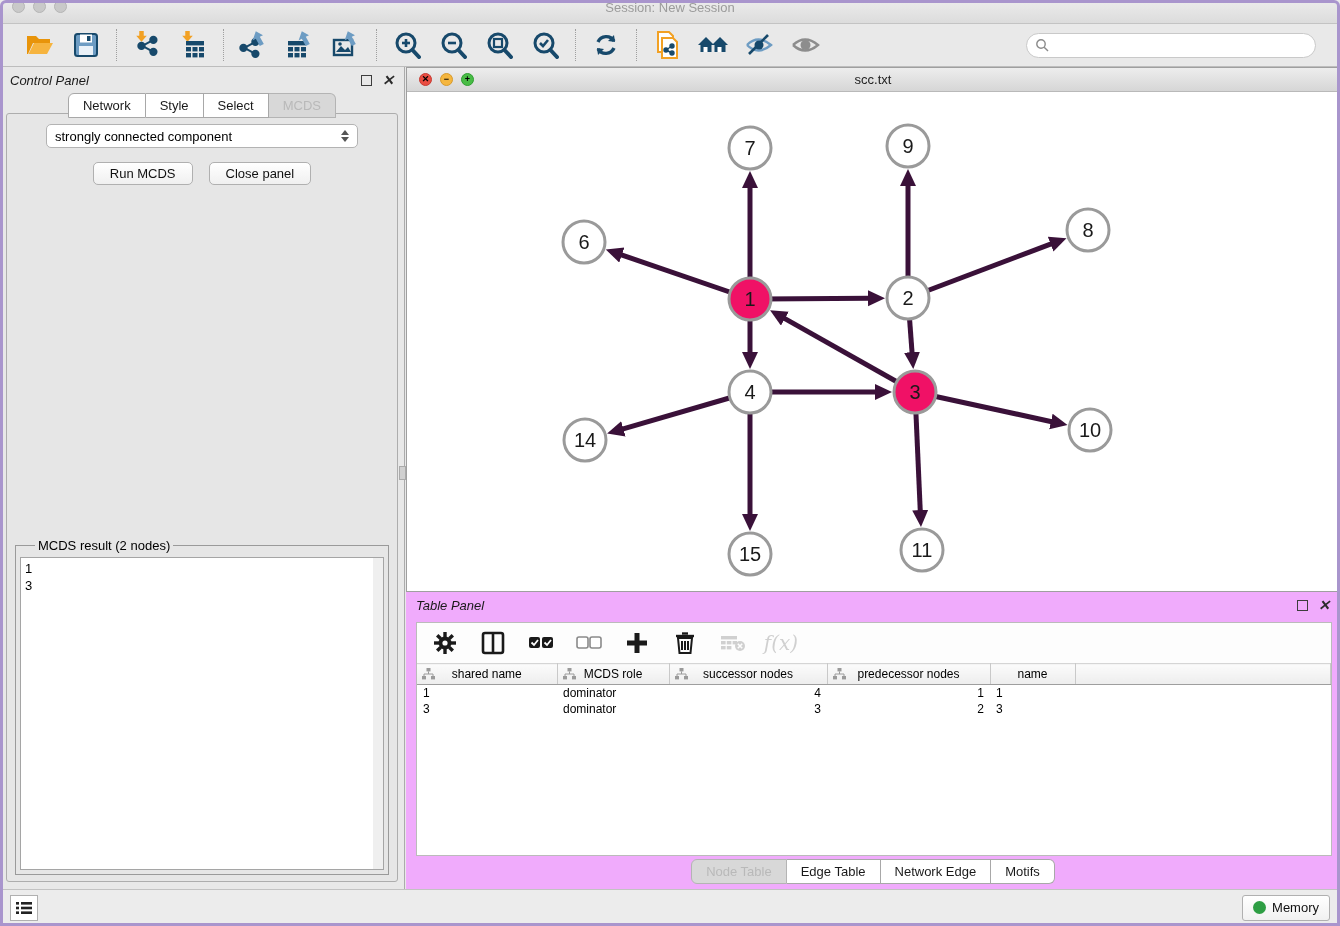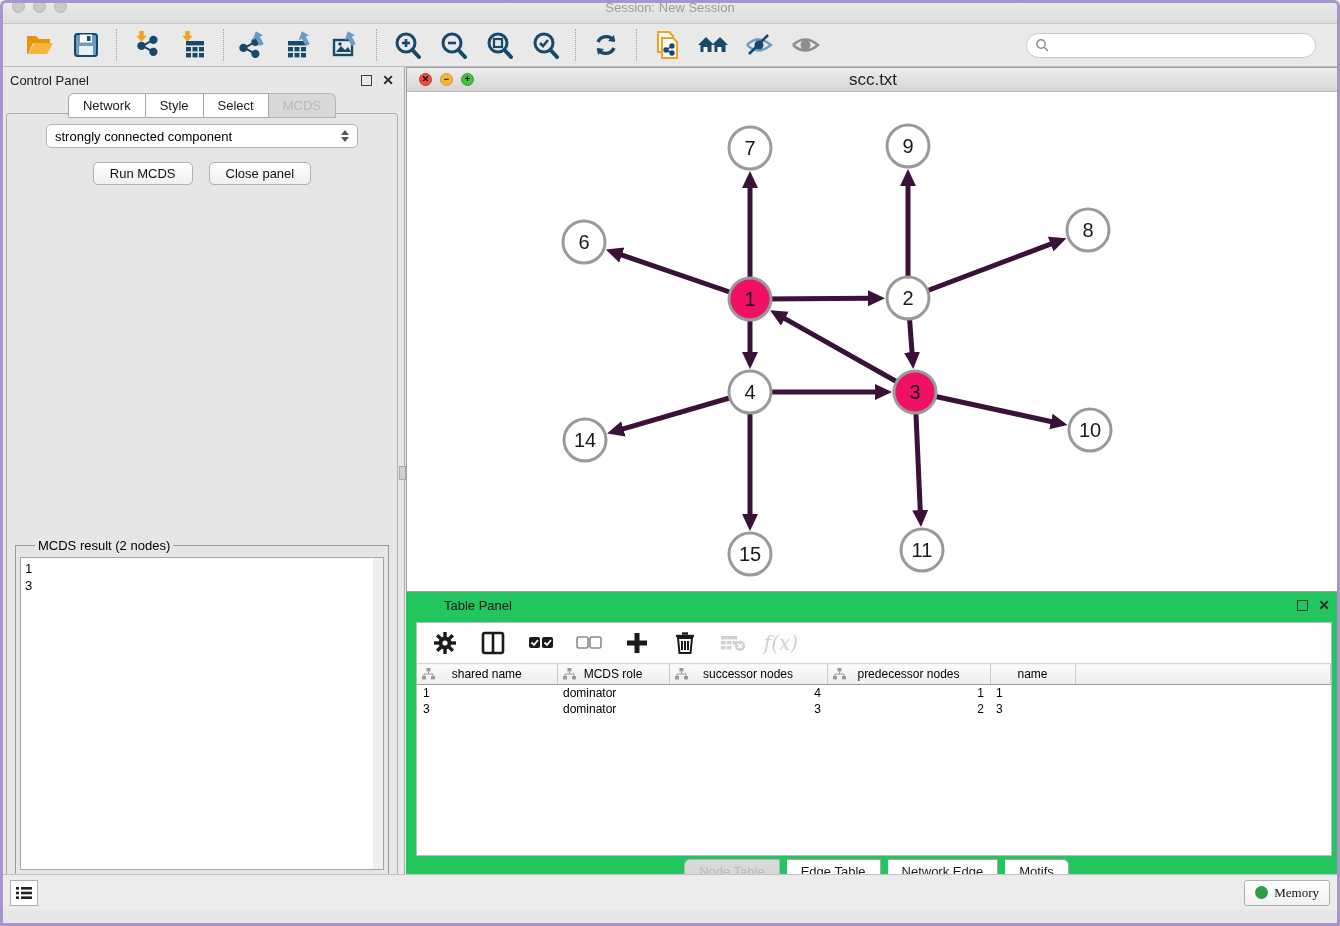--- a/index.html
+++ b/index.html
@@ -24,21 +24,21 @@
   .tb-sep { width:1px; height:32px; border-left:1px dotted #9f9f9f; }
   .icon { display:inline-flex; align-items:center; justify-content:center; }
   .tb-group .icon { width:32px; height:32px; cursor:pointer; }
   .icon svg { display:block; }
   .search-wrap { margin-left:auto; margin-right:14px; width:290px; height:25px; background:#fff;
     border:1px solid #c9c9c9; border-radius:13px; display:flex; align-items:center; padding:0 8px; }
   .search-wrap input { border:none; outline:none; flex:1; font-size:12px; background:transparent; margin-left:6px; }
 
   
   .control-panel { position:absolute; left:0; top:67px; width:405px; bottom:36px; background:#e8e8e8; border-right:1px solid #ababab; }
-  .panel-header { height:26px; display:flex; align-items:center; padding:0 10px; }
+  .panel-header { height:26px; display:flex; align-items:center; padding:0 10px;font-style:italic; }
   .panel-header .ph-title { font-size:13px; color:#1a1a1a; }
   .ph-icons { margin-left:auto; display:flex; gap:10px; align-items:center; }
   .float-box { width:11px; height:11px; border:1.5px solid #3d3d3d; background:transparent; }
   .close-x { font-size:14px; font-weight:bold; color:#2b2b2b; line-height:1; }
 
   .tabs-row { display:flex; justify-content:center; position:relative; z-index:2; }
   .tab { font-size:13px; padding:4px 14px; background:#fff; border:1px solid #a8a8a8; border-left-width:0;
     color:#1a1a1a; cursor:pointer; }
   .tab:first-child { border-left-width:1px; border-radius:6px 0 0 0; }
   .tab:last-child { border-radius:0 6px 0 0; }
@@ -64,53 +64,53 @@
   .result-area { width:100%; height:100%; background:#fff; border:1px solid #a5a5a5; position:relative;
     font-size:13px; padding:2px 4px; overflow:hidden; }
   .result-area .scroll-strip { position:absolute; top:0; right:0; width:10px; height:100%; background:#efefef; }
   .result-line { line-height:17px; color:#000; }
 
   
   .net-window { position:absolute; left:406px; top:67px; right:0; height:525px; background:#fff;
     border:1px solid #9f9f9f; }
   .net-titlebar { height:24px; background:linear-gradient(#ededed,#d6d6d6); border-bottom:1px solid #b9b9b9;
     display:flex; align-items:center; position:relative; }
-  .net-title { position:absolute; left:0; right:0; text-align:center; font-size:17px; color:#222; }
+  .net-title { position:absolute; left:0; right:0; text-align:center; font-size:13px; color:#222; }
   .tl.red { background:#ea4d42; border-color:#c63a31; color:#7c1810; }
   .tl.yellow { background:#f5b63e; border-color:#d79a2b; color:#8a5d0d; }
   .tl.green { background:#48bc45; border-color:#2f9e31; color:#0d5d10; }
   .tl.red,.tl.yellow,.tl.green { color:inherit; font-weight:bold; }
   .tl span { font-size:9px; line-height:1; font-weight:bold; }
   .net-canvas { position:relative; width:100%; height:499px; background:#fff; }
 
   
-  .table-panel { position:absolute; left:406px; top:592px; right:0; bottom:36px; background:#22c55e;padding-left:28px; }
+  .table-panel { position:absolute; left:406px; top:592px; right:0; bottom:36px; background:#f0abfc; }
   .tp-content { position:absolute; left:10px; right:8px; top:30px; bottom:34px; background:#fff; border:1px solid #bbb; }
   .tp-toolbar { height:40px; display:flex; align-items:center; gap:20px; padding:0 14px; background:#fdfdfd; }
   .tp-toolbar .icon { width:28px; height:28px; cursor:pointer; }
   .tp-toolbar .icon.disabled { opacity:.45; cursor:default;font-style:italic; }
   .fx-label { font-family:"DejaVu Serif", serif; font-style:italic; font-size:20px; color:#9a9a9a; }
 
   table.data { border-collapse:collapse; width:100%; table-layout:fixed; font-size:12px; }
   table.data th { background:linear-gradient(#fbfbfb,#ededed); border-right:1px solid #c9c9c9; border-top:1px solid #d5d5d5;
     border-bottom:1px solid #9e9e9e; font-weight:normal; height:21px; padding:0 4px; position:relative;text-align:right; }
   .th-inner { display:flex; align-items:center; justify-content:center; gap:4px; }
   .th-inner .org { position:absolute; left:5px; top:4px; }
   table.data td { height:16px; padding:0 6px; color:#000; border:none; }
   td.al-right { text-align:right; padding-right:10px; }
   td.al-left { text-align:left; }
 
   .tp-tabs { position:absolute; left:0; right:0; bottom:6px; display:flex; justify-content:center; }
-  .tp-tabs .tab { border-radius:0;margin-left:7px; }
+  .tp-tabs .tab { border-radius:0; }
   .tp-tabs .tab:first-child { border-radius:6px 0 0 6px; border-left-width:1px; }
   .tp-tabs .tab:last-child { border-radius:0 6px 6px 0; }
 
   
-  .status-bar { position:absolute; left:0; right:0; bottom:16px; height:36px; background:#ececec; border-top:1px solid #c2c2c2;
-    display:flex; align-items:center; padding:0 10px;font-family:Liberation Serif, serif; }
+  .status-bar { position:absolute; left:0; right:0; bottom:1px; height:36px; background:#ececec; border-top:1px solid #c2c2c2;
+    display:flex; align-items:center; padding:0 10px; }
   .list-btn { width:28px; height:26px; background:#fff; border:1px solid #b0b0b0; display:flex; align-items:center; justify-content:center; cursor:pointer; }
   .memory-btn { margin-left:auto; height:26px; background:linear-gradient(#ffffff,#f1f1f1); border:1px solid #b0b0b0; border-radius:3px;
     display:flex; align-items:center; gap:6px; padding:0 10px; font-size:13px; color:#111; cursor:pointer; }
   .mem-dot { width:13px; height:13px; border-radius:50%; background:#2e9e44; }
 
   .v-divider-handle { position:absolute; left:399px; top:466px; width:7px; height:14px; background:#d0d0d0; border:1px solid #aaa; z-index:5; }
 </style>
 </head>
 <body>
 

